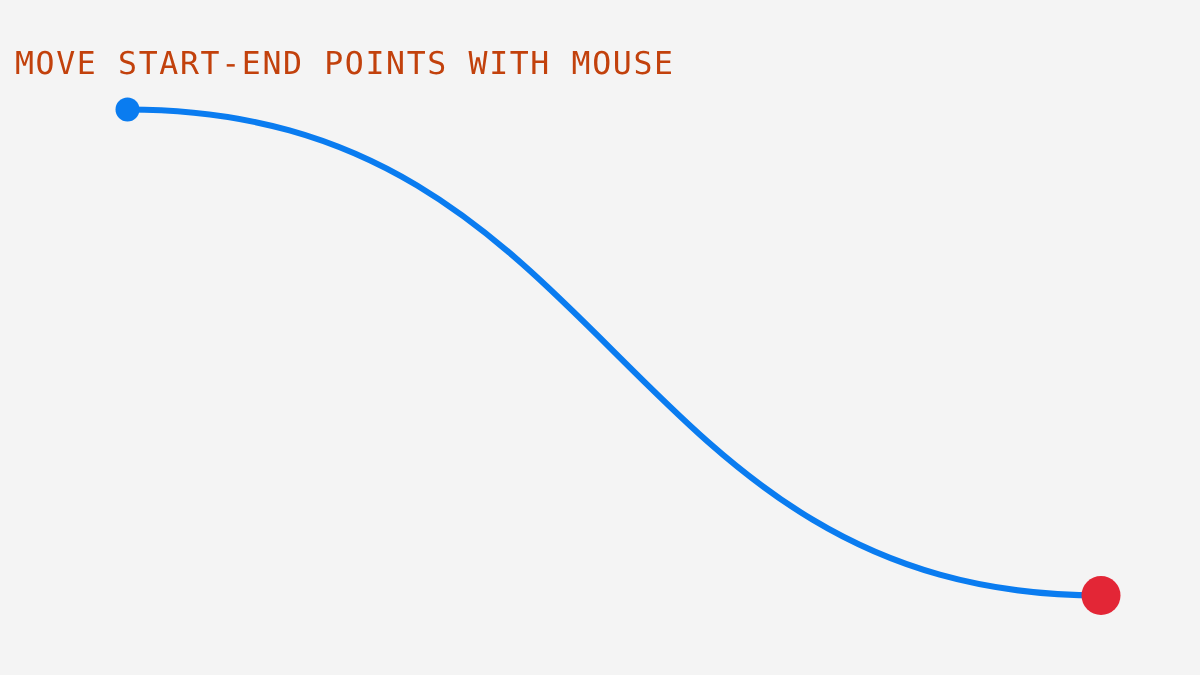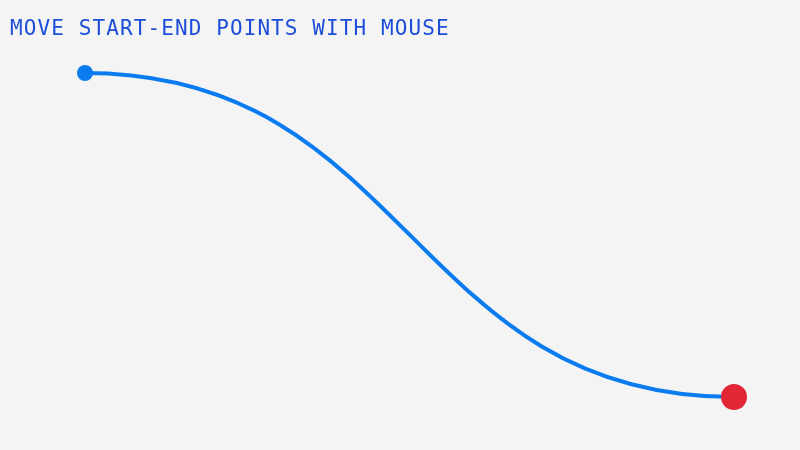--- a/index.html
+++ b/index.html
@@ -65,16 +65,16 @@
 
       <rect x="0" y="0" width="800" height="450" fill="#f4f4f4"></rect>
 
       <path class="curve-path" stroke="#0a7cf0" stroke-width="4" d="M 85 73 C 410 73, 410 397, 734 397"></path>
 
       <circle class="handle-dot" cy="73" r="8" fill="#0a7cf0" cx="85"></circle>
 
       <circle class="handle-dot" cy="397" r="13" fill="#e32636" cx="734"></circle>
     </svg>
 
-    <h1 id="title" style="left: 10px; top: 15px; color: #1d4ed8; font-size: 21px; text-align: right;">MOVE START-END POINTS WITH MOUSE</h1>
+    <h1 id="title" style="left: 10px; top: 29px; color: #c2410c; font-size: 21px; text-align: right;">MOVE START-END POINTS WITH MOUSE</h1>
 
   </div>
 </div>
 
 </body></html>

